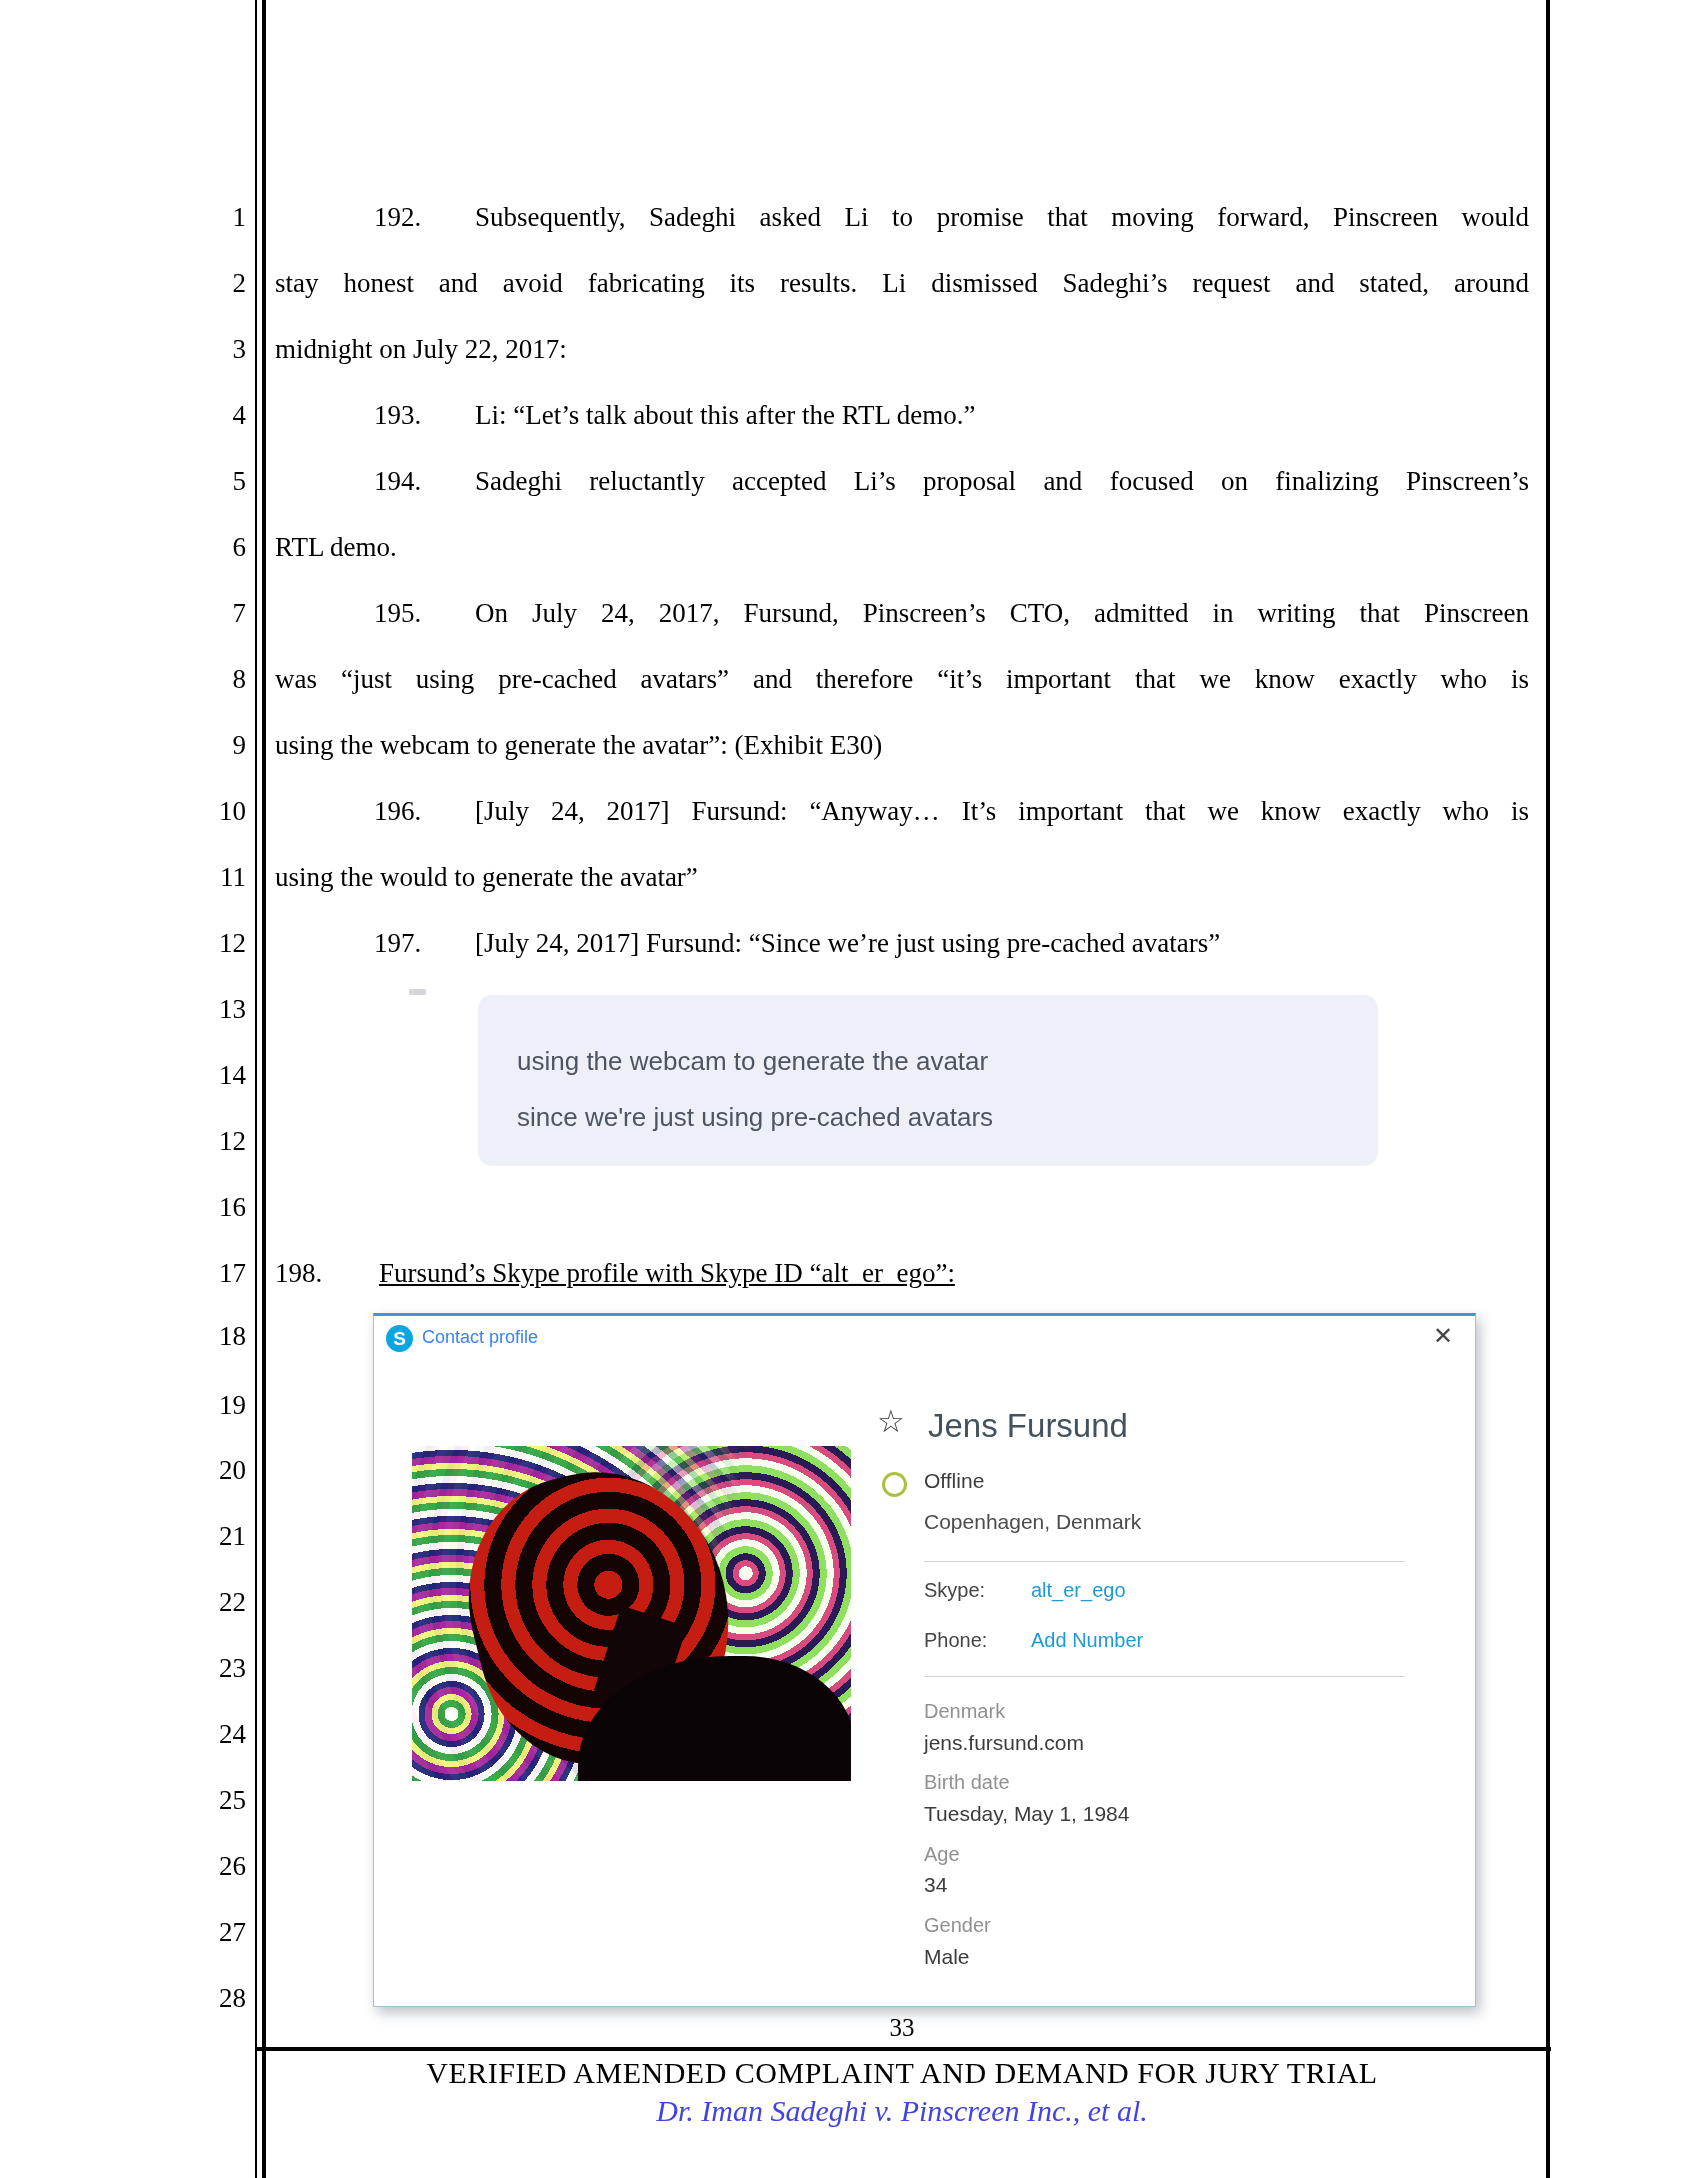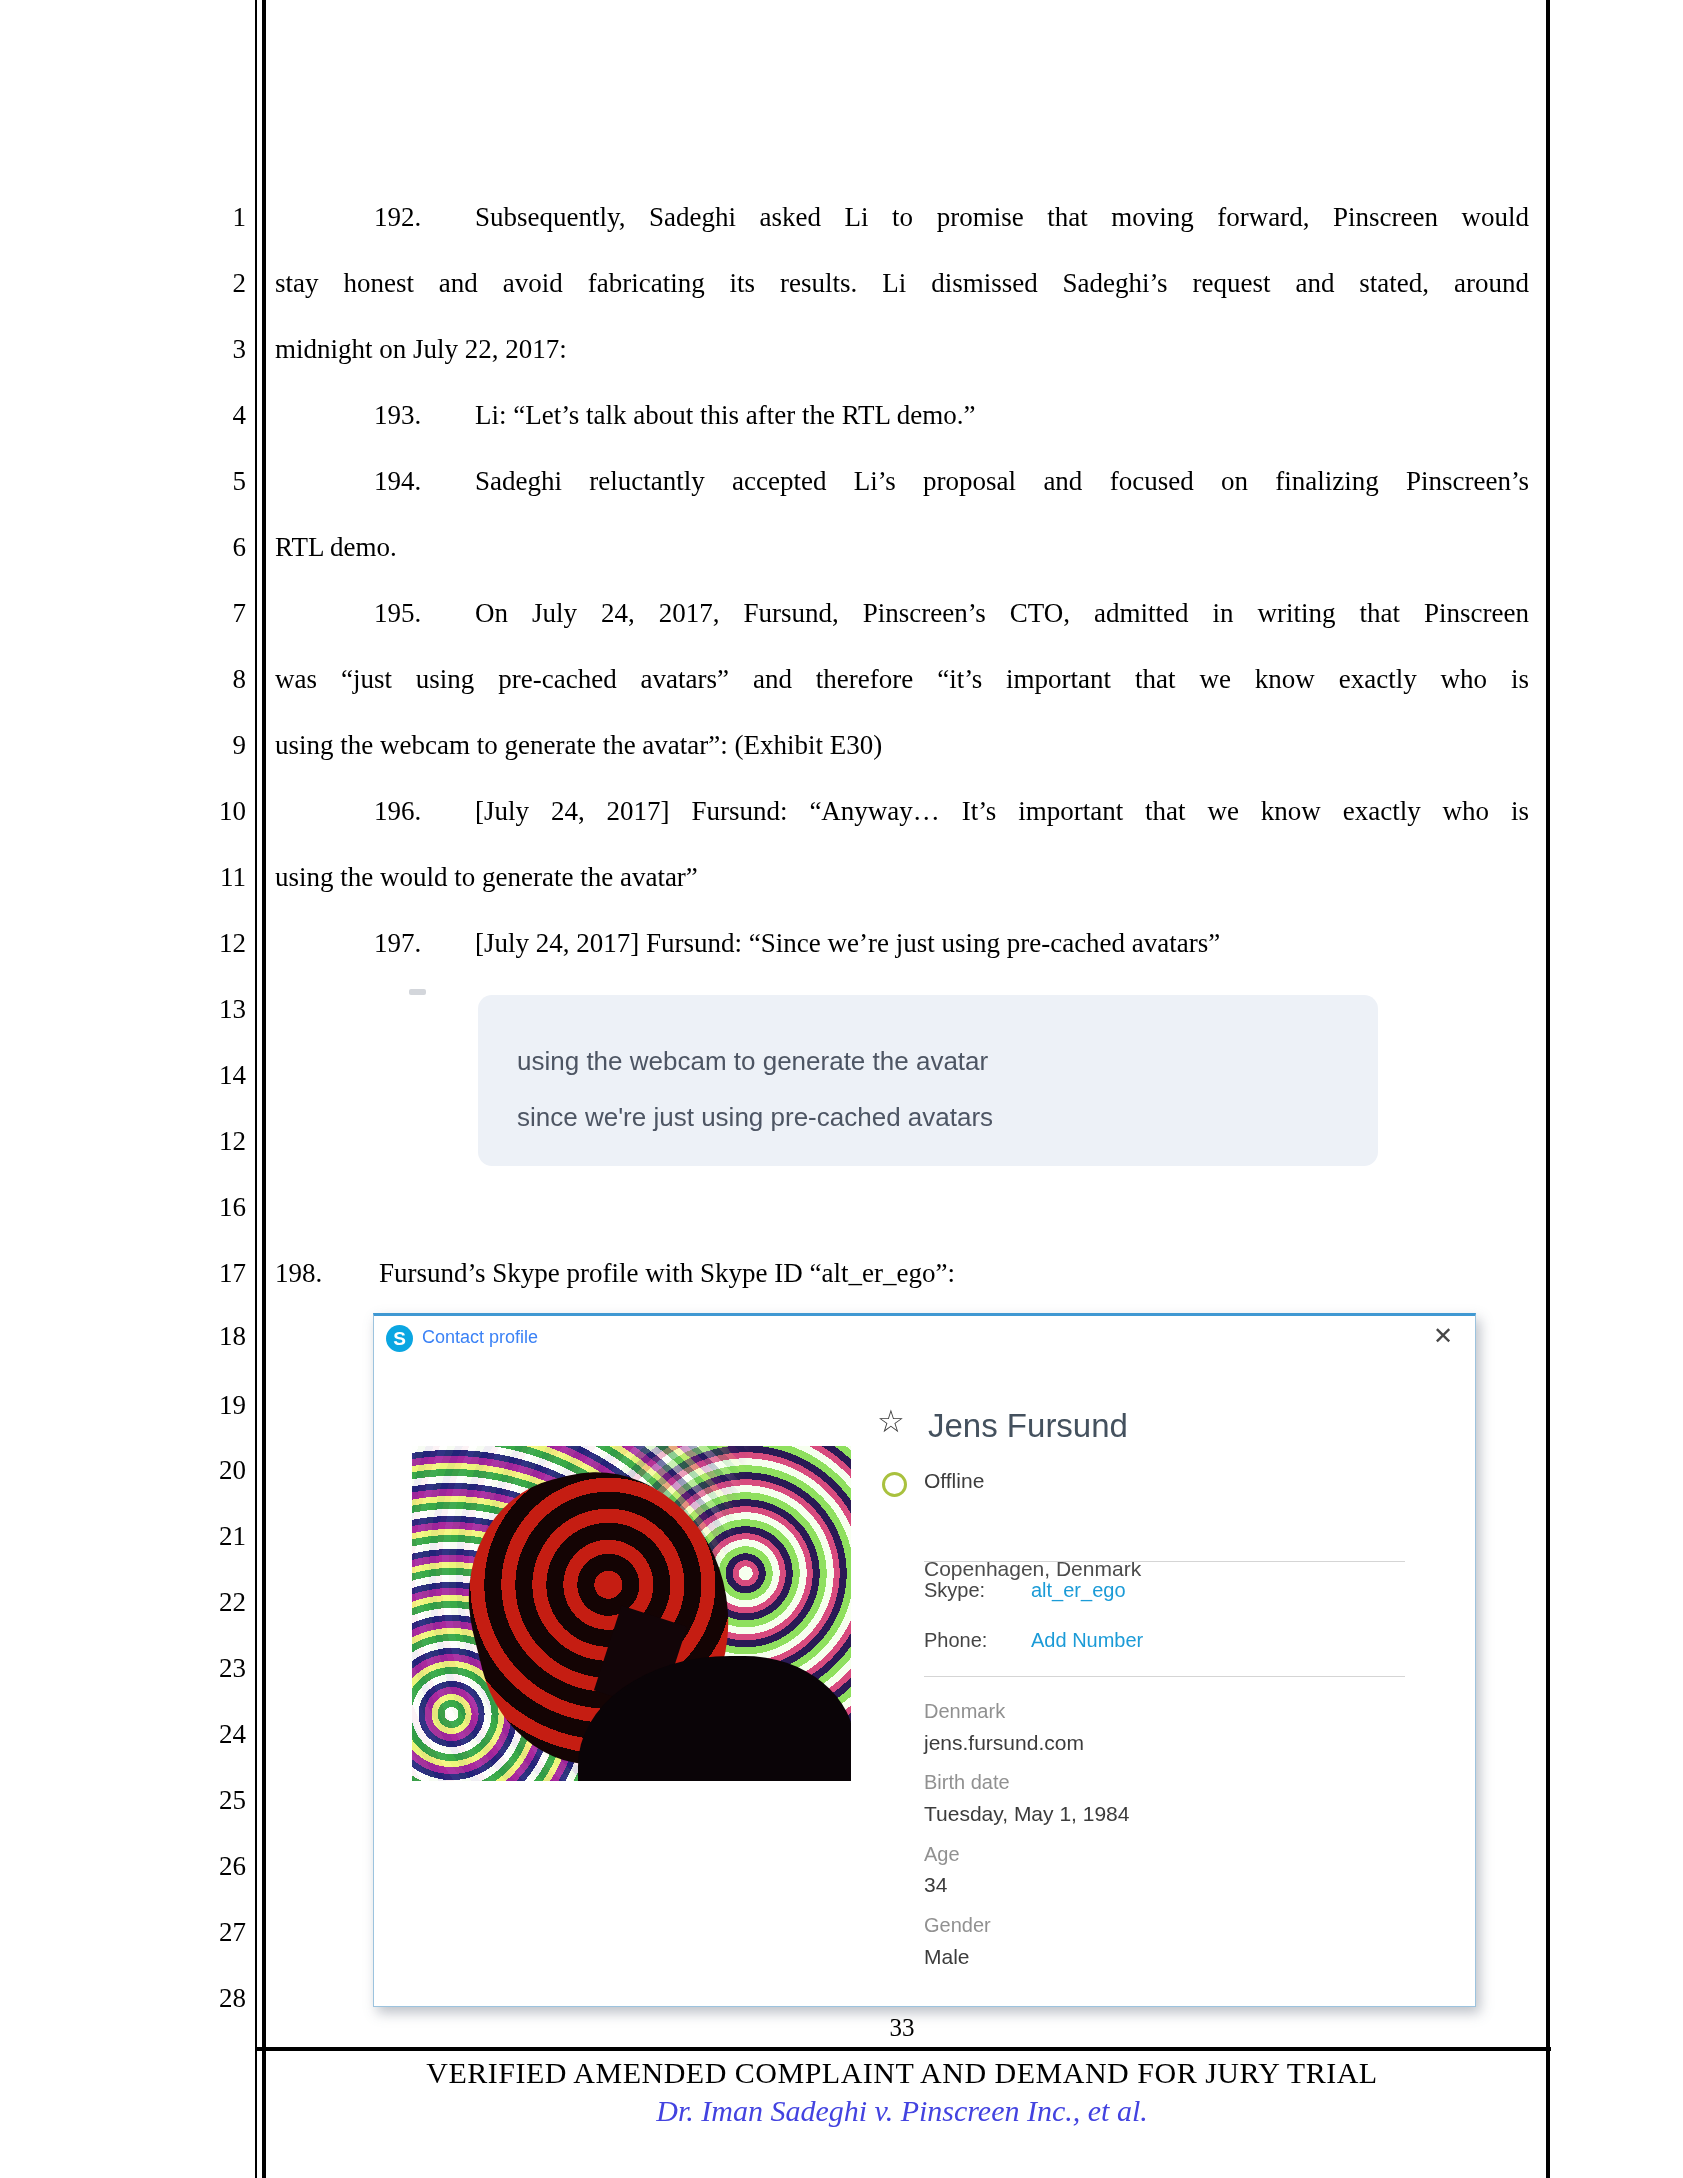--- a/index.html
+++ b/index.html
@@ -48,21 +48,21 @@
           repeating-radial-gradient(circle at 56% 40%, #c51d12 0 14px, #140404 14px 31px);}
   .sk-pic-body{position:absolute;left:166px;top:210px;width:277px;height:129px;background:#0a0407;
           border-radius:55% 40% 0 0 / 85% 70% 0 0;}
   .sk-pic-neck{position:absolute;left:194px;top:168px;width:69px;height:89px;background:#120508;transform:rotate(18deg);}
   
   .sk-details{position:absolute;left:500px;top:0;width:584px;height:100%;}
   .sk-star{position:absolute;left:3px;top:89px;font-size:31px;color:#3a3a3a;line-height:34px;}
   .sk-name{position:absolute;left:54px;top:91px;font-size:33px;color:#44515e;}
   .sk-ring{position:absolute;left:8px;top:156px;width:19px;height:19px;border:3px solid #a9c13e;border-radius:50%;}
   .sk-status{position:absolute;left:50px;top:153px;font-size:21px;color:#3d3d3d;}
-  .sk-loc{position:absolute;left:50px;top:194px;font-size:21px;color:#4c4c4c;margin-top:47px;}
+  .sk-loc{position:absolute;left:50px;top:194px;font-size:21px;color:#4c4c4c;}
   .sk-div{position:absolute;left:50px;width:481px;height:1px;background:#d5d5d5;}
   .sk-div1{top:245px;}
   .sk-div2{top:360px;}
   .srow{position:absolute;left:50px;font-size:20px;color:#454545;}
   .srow .slabel{display:inline-block;width:107px;}
   .slink{color:#1b9bd7;cursor:pointer;}
   .sfield-label{position:absolute;left:50px;font-size:20px;color:#919191;}
   .sfield-value{position:absolute;left:50px;font-size:21px;color:#3c3c3c;}
   
   .foot-pageno{position:absolute;left:275px;top:2014px;width:1254px;text-align:center;font-size:25px;}
@@ -117,21 +117,21 @@
       <div class="bline" style="top: 317px;">midnight on July 22, 2017:</div>
       <div class="bline tab" style="top: 383px;"><span class="numbox">193.</span>Li: “Let’s talk about this after the RTL demo.”</div>
       <div class="bline stretch tab" style="top: 449px;"><span class="numbox">194.</span>Sadeghi reluctantly accepted Li’s proposal and focused on finalizing Pinscreen’s</div>
       <div class="bline" style="top: 515px;">RTL demo.</div>
       <div class="bline stretch tab" style="top: 581px;"><span class="numbox">195.</span>On July 24, 2017, Fursund, Pinscreen’s CTO, admitted in writing that Pinscreen</div>
       <div class="bline stretch" style="top: 647px;">was “just using pre-cached avatars” and therefore “it’s important that we know exactly who is</div>
       <div class="bline" style="top: 713px;">using the webcam to generate the avatar”: (Exhibit E30)</div>
       <div class="bline stretch tab" style="top: 779px;"><span class="numbox">196.</span>[July 24, 2017] Fursund: “Anyway… It’s important that we know exactly who is</div>
       <div class="bline" style="top: 845px;">using the would to generate the avatar”</div>
       <div class="bline tab" style="top: 911px;"><span class="numbox">197.</span>[July 24, 2017] Fursund: “Since we’re just using pre-cached avatars”</div>
-      <div class="bline" style="top: 1241px;"><span class="numbox numbox-flush">198.</span>Fursund’s Skype profile with Skype ID “alt_er_ego”:</div>
+      <div class="bline" style="top: 1241px; text-decoration: underline;"><span class="numbox numbox-flush">198.</span>Fursund’s Skype profile with Skype ID “alt_er_ego”:</div>
     </div>
 
   <div class="chat-shot">
     <div class="chat-artifact"></div>
   </div>
   <div class="chat-abs chat-l2">using the webcam to generate the avatar</div>
   <div class="chat-abs chat-l3">since we're just using pre-cached avatars</div>
 
   <div class="skwin">
     <div class="sk-titlebar">

